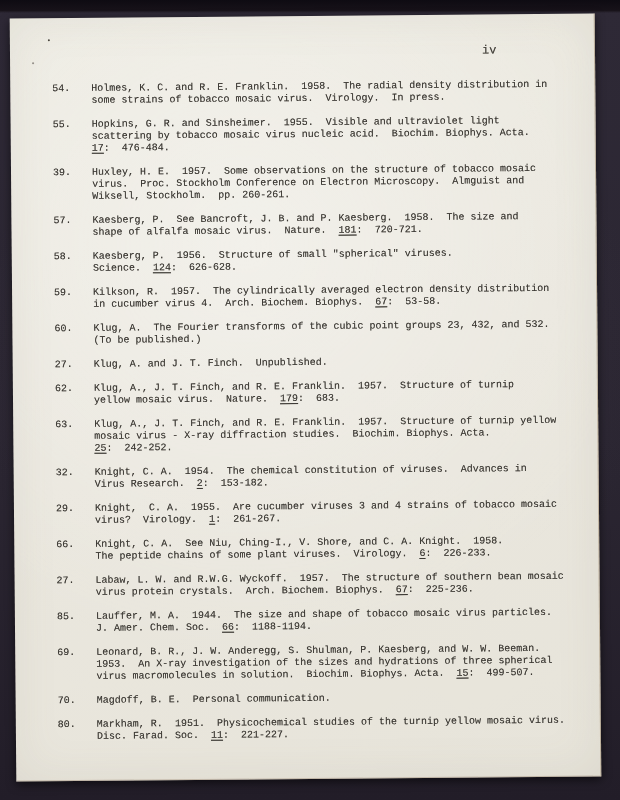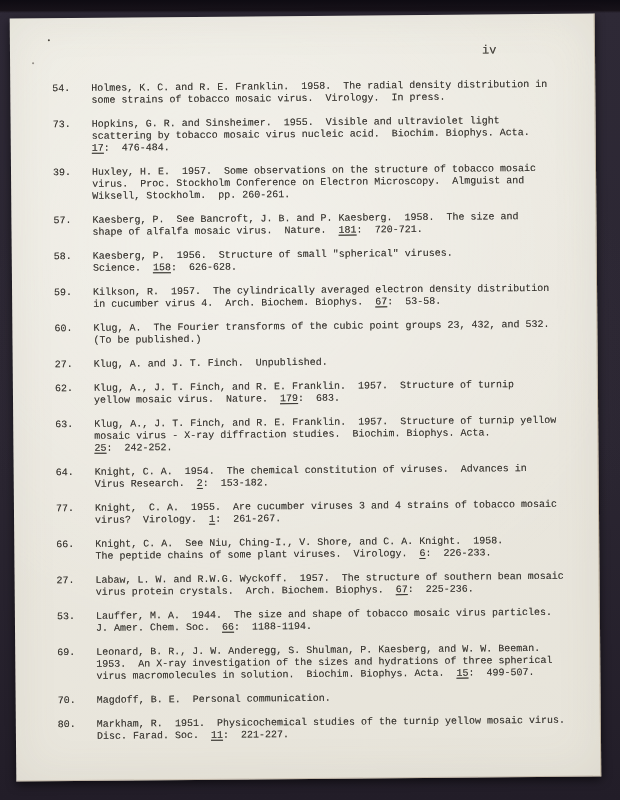--- a/index.html
+++ b/index.html
@@ -78,40 +78,40 @@
   <div class="speck speck-1"></div>
   <div class="speck speck-2"></div>
   <div class="page-number">iv</div>
   <div class="reference-list">
       <div class="ref">
         <span class="ref-num">54.</span>
         <div class="ref-text">Holmes, K. C. and R. E. Franklin.  1958.  The radial density distribution in
 some strains of tobacco mosaic virus.  Virology.  In press.</div>
       </div>
       <div class="ref">
-        <span class="ref-num">73.</span>
+        <span class="ref-num">55.</span>
         <div class="ref-text">Hopkins, G. R. and Sinsheimer.  1955.  Visible and ultraviolet light
 scattering by tobacco mosaic virus nucleic acid.  Biochim. Biophys. Acta.
 <u>17</u>:  476-484.</div>
       </div>
       <div class="ref">
         <span class="ref-num">39.</span>
         <div class="ref-text">Huxley, H. E.  1957.  Some observations on the structure of tobacco mosaic
 virus.  Proc. Stockholm Conference on Electron Microscopy.  Almguist and
 Wiksell, Stockholm.  pp. 260-261.</div>
       </div>
       <div class="ref">
         <span class="ref-num">57.</span>
         <div class="ref-text">Kaesberg, P.  See Bancroft, J. B. and P. Kaesberg.  1958.  The size and
 shape of alfalfa mosaic virus.  Nature.  <u>181</u>:  720-721.</div>
       </div>
       <div class="ref">
         <span class="ref-num">58.</span>
         <div class="ref-text">Kaesberg, P.  1956.  Structure of small "spherical" viruses.
-Science.  <u>158</u>:  626-628.</div>
+Science.  <u>124</u>:  626-628.</div>
       </div>
       <div class="ref">
         <span class="ref-num">59.</span>
         <div class="ref-text">Kilkson, R.  1957.  The cylindrically averaged electron density distribution
 in cucumber virus 4.  Arch. Biochem. Biophys.  <u>67</u>:  53-58.</div>
       </div>
       <div class="ref">
         <span class="ref-num">60.</span>
         <div class="ref-text">Klug, A.  The Fourier transforms of the cubic point groups 23, 432, and 532.
 (To be published.)</div>
@@ -125,41 +125,41 @@
         <div class="ref-text">Klug, A., J. T. Finch, and R. E. Franklin.  1957.  Structure of turnip
 yellow mosaic virus.  Nature.  <u>179</u>:  683.</div>
       </div>
       <div class="ref">
         <span class="ref-num">63.</span>
         <div class="ref-text">Klug, A., J. T. Finch, and R. E. Franklin.  1957.  Structure of turnip yellow
 mosaic virus - X-ray diffraction studies.  Biochim. Biophys. Acta.
 <u>25</u>:  242-252.</div>
       </div>
       <div class="ref">
-        <span class="ref-num">64.</span>
+        <span class="ref-num">32.</span>
         <div class="ref-text">Knight, C. A.  1954.  The chemical constitution of viruses.  Advances in
 Virus Research.  <u>2</u>:  153-182.</div>
       </div>
       <div class="ref">
-        <span class="ref-num">77.</span>
+        <span class="ref-num">29.</span>
         <div class="ref-text">Knight,  C. A.  1955.  Are cucumber viruses 3 and 4 strains of tobacco mosaic
 virus?  Virology.  <u>1</u>:  261-267.</div>
       </div>
       <div class="ref">
         <span class="ref-num">66.</span>
         <div class="ref-text">Knight, C. A.  See Niu, Ching-I., V. Shore, and C. A. Knight.  1958.
 The peptide chains of some plant viruses.  Virology.  <u>6</u>:  226-233.</div>
       </div>
       <div class="ref">
         <span class="ref-num">27.</span>
         <div class="ref-text">Labaw, L. W. and R.W.G. Wyckoff.  1957.  The structure of southern bean mosaic
 virus protein crystals.  Arch. Biochem. Biophys.  <u>67</u>:  225-236.</div>
       </div>
       <div class="ref">
-        <span class="ref-num">53.</span>
+        <span class="ref-num">85.</span>
         <div class="ref-text">Lauffer, M. A.  1944.  The size and shape of tobacco mosaic virus particles.
 J. Amer. Chem. Soc.  <u>66</u>:  1188-1194.</div>
       </div>
       <div class="ref">
         <span class="ref-num">69.</span>
         <div class="ref-text">Leonard, B. R., J. W. Anderegg, S. Shulman, P. Kaesberg, and W. W. Beeman.
 1953.  An X-ray investigation of the sizes and hydrations of three spherical
 virus macromolecules in solution.  Biochim. Biophys. Acta.  <u>15</u>:  499-507.</div>
       </div>
       <div class="ref">

